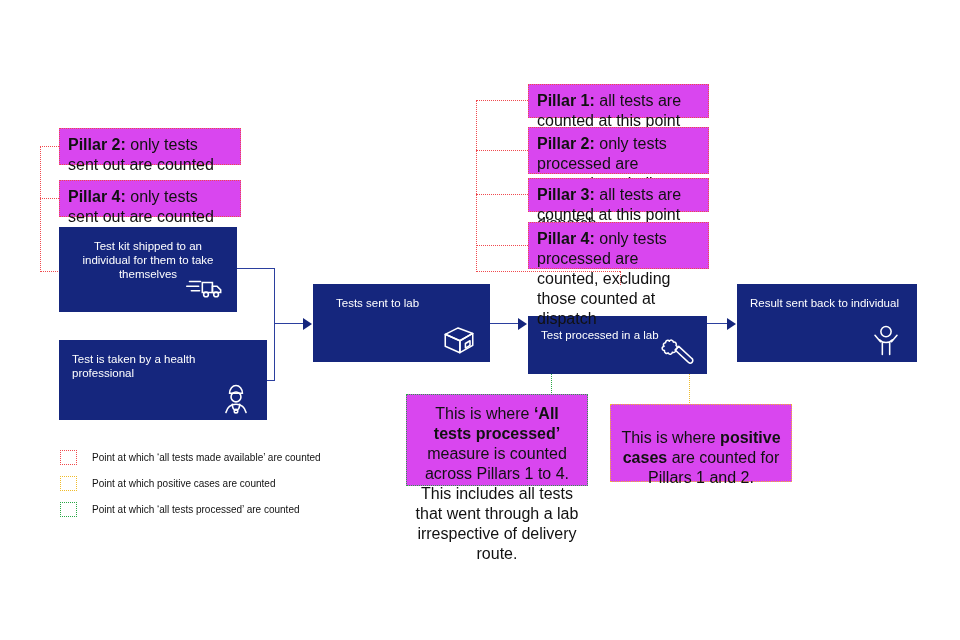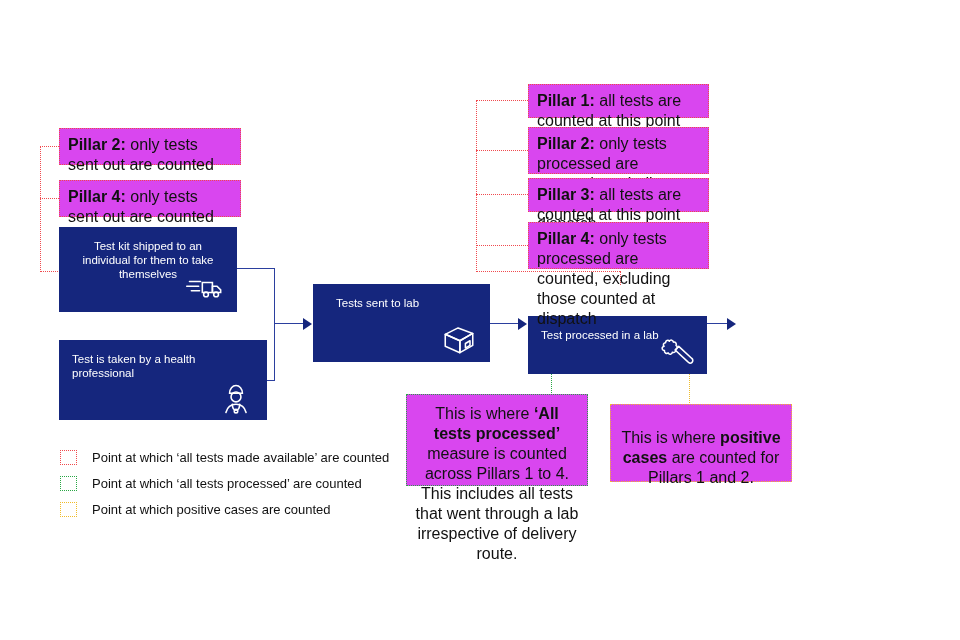--- a/index.html
+++ b/index.html
@@ -114,21 +114,21 @@
     width: 17px;
     height: 15px;
     box-sizing: border-box;
     background: #fff;
     margin-right: 15px;
     flex: 0 0 auto;
   }
   .swatch.red    { border: 1.6px dotted #f04a4e; }
   .swatch.green  { border: 1.6px dotted #29a745; }
   .swatch.yellow { border: 1.6px dotted #f0bb2a; }
-  .legend-text { font-size: 13px; color: #111111; white-space: nowrap; }
+  .legend-text { font-size: 10px; color: #111111; white-space: nowrap; }
 </style>
 </head>
 <body>
 
 <div id="canvas">
 
   <div class="ln v-red" style="left:40px; top:146px; height:126px;"></div>
   <div class="ln h-red" style="left:40px; top:146px; width:19px;"></div>
   <div class="ln h-red" style="left:40px; top:198px; width:19px;"></div>
   <div class="ln h-red" style="left:40px; top:271px; width:24px;"></div>
@@ -209,20 +209,33 @@
     <span class="glyph">
       <svg viewBox="0 0 48 40">
         <g fill="none" stroke="#ffffff" stroke-width="1.7" stroke-linejoin="round" stroke-linecap="round">
           <path d="M11 16c-1.6-1.4-0.6-4 1.6-4 0-2.4 2.8-3.4 4.2-1.6 1.2-2 4.2-1.4 4.4 1 2.2-0.6 4 1.8 2.8 3.6 2 0.8 1.8 3.8-0.4 4.4 0.8 2.2-1.6 4.2-3.6 3-0.2 2.4-3.4 3-4.6 0.8-1.8 1.4-4.4-0.4-4-2.6-2.2 0.2-3.4-2.6-1.8-4z"></path>
           <path d="M23 20l14 13a2.9 2.9 0 104-4L27 16z"></path>
         </g>
       </svg>
     </span>
   </div>
 
+  <div class="flow-box" id="box-res">
+    <span class="label">Result sent back to individual</span>
+    <span class="glyph">
+      <svg viewBox="0 0 48 40">
+        <g fill="none" stroke="#ffffff" stroke-width="1.7" stroke-linecap="round">
+          <circle cx="24" cy="13" r="5.6"></circle>
+          <path d="M17 22c2 2 4.4 3 7 3s5-1 7-3"></path>
+          <path d="M18 24l-6-7M30 24l6-7"></path>
+          <path d="M20 25v13M28 25v13"></path>
+        </g>
+      </svg>
+    </span>
+  </div>
 
   <div class="callout red" id="co-p2-left">
     <b>Pillar 2:</b><span> only tests sent out are counted</span>
   </div>
   <div class="callout red" id="co-p4-left">
     <b>Pillar 4:</b><span> only tests sent out are counted</span>
   </div>
 
   <div class="callout red" id="co-p1">
     <b>Pillar 1:</b><span> all tests are counted at this point</span>
@@ -243,22 +256,22 @@
   <div class="callout yellow center" id="co-pos">
     <span>This is where </span><b>positive cases</b><span> are counted for Pillars 1 and 2.</span>
   </div>
 
   <div id="legend">
     <div class="legend-row">
       <span class="swatch red"></span>
       <span class="legend-text">Point at which ‘all tests made available’ are counted</span>
     </div>
     <div class="legend-row">
+      <span class="swatch yellow"></span>
+      <span class="legend-text">Point at which positive cases are counted</span>
+    </div>
+    <div class="legend-row">
       <span class="swatch green"></span>
       <span class="legend-text">Point at which ‘all tests processed’ are counted</span>
     </div>
-    <div class="legend-row">
-      <span class="swatch yellow"></span>
-      <span class="legend-text">Point at which positive cases are counted</span>
-    </div>
   </div>
 
 </div>
 
 </body></html>

